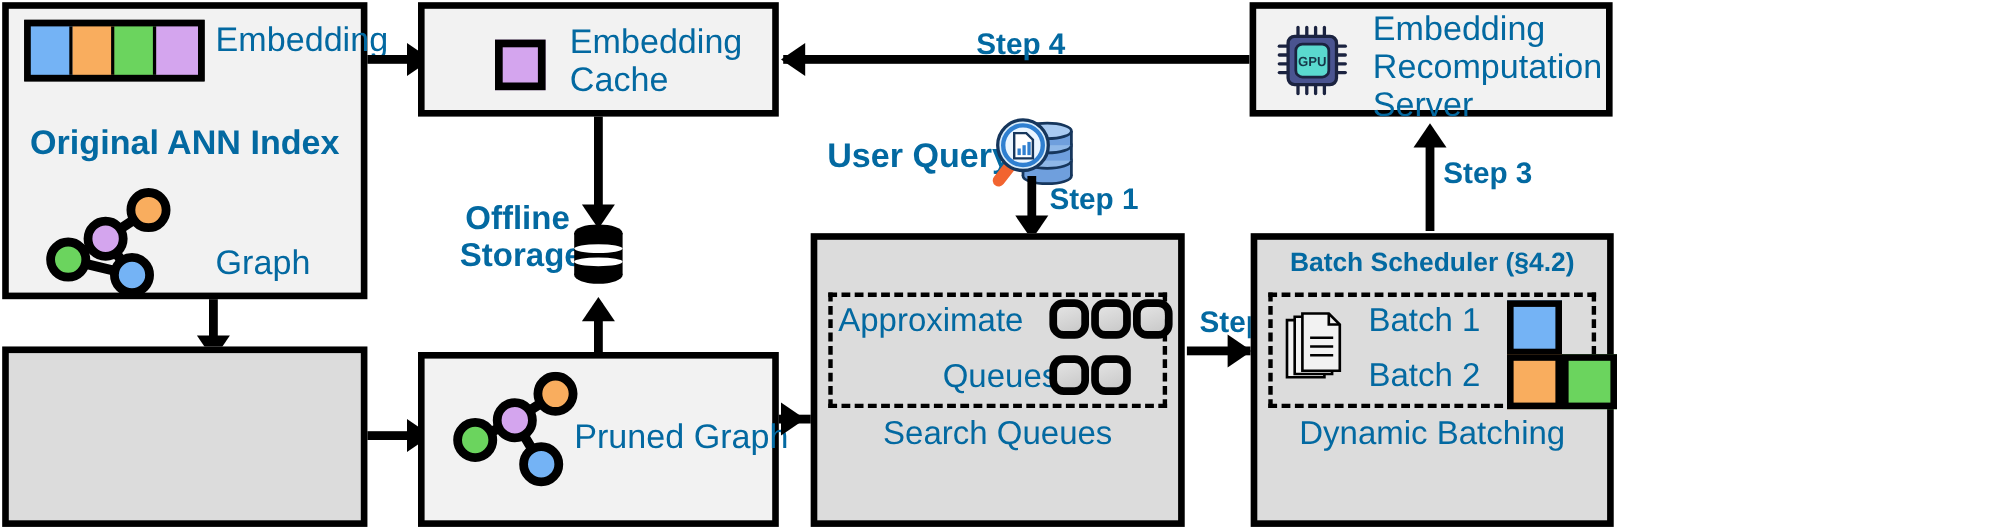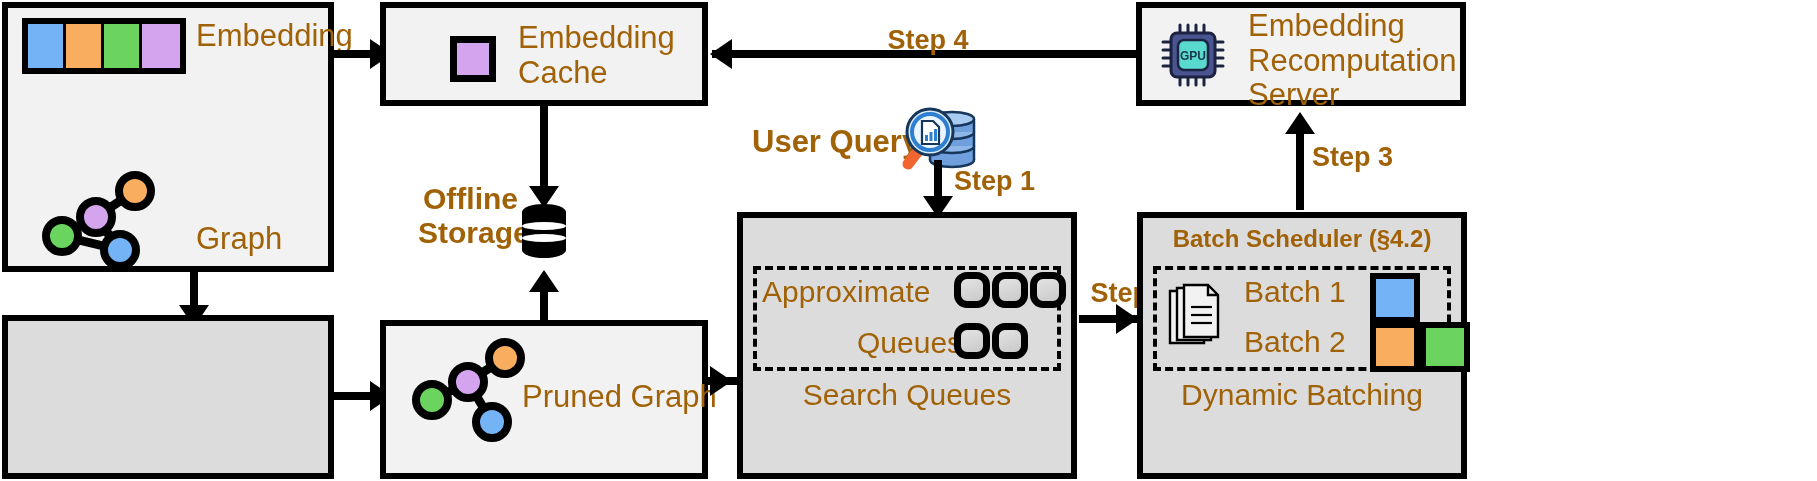--- a/index.html
+++ b/index.html
@@ -17,21 +17,21 @@
   }
   .box {
     position: absolute;
     box-sizing: border-box;
     border: 6px solid #000000;
     background: #f2f2f2;
   }
   .box.shaded { background: #dcdcdc; }
   .lbl {
     position: absolute;
-    color: #a16207;
+    color: #0369a1;
     white-space: pre-line;
     line-height: 1.12;
   }
   .bold { font-weight: bold; }
   .ctr { text-align: center; }
   
   .hline, .vline {
     position: absolute;
     background: #000000;
   }
@@ -96,20 +96,21 @@
 
   <div class="swatch-strip" style="left:22px; top:18px; width:164px; height:56px;">
     <div class="sw" style="background:#74b3f5;"></div>
     <div class="sw" style="background:#f9ad5e;"></div>
     <div class="sw" style="background:#6bd45e;"></div>
     <div class="sw" style="background:#d4a5ee;"></div>
   </div>
 
   <div class="lbl" style="left:196px; top:19px; font-size:31px;">Embedding</div>
 
+  <div class="lbl bold" style="left:18px; top:113px; width:300px; text-align:center; font-size:31px;">Original ANN Index</div>
 
   <svg class="graph" style="left:38px; top:168px; width:130px; height:100px;" viewBox="0 0 130 100">
     <g stroke="#000" stroke-width="9" stroke-linecap="round">
       <line x1="24" y1="68" x2="58" y2="49"></line>
       <line x1="58" y1="49" x2="97" y2="23"></line>
       <line x1="58" y1="49" x2="82" y2="82"></line>
       <line x1="24" y1="68" x2="82" y2="82"></line>
     </g>
     <g stroke="#000" stroke-width="8">
       <circle cx="97" cy="23" r="16" fill="#f9ad5e"></circle>

